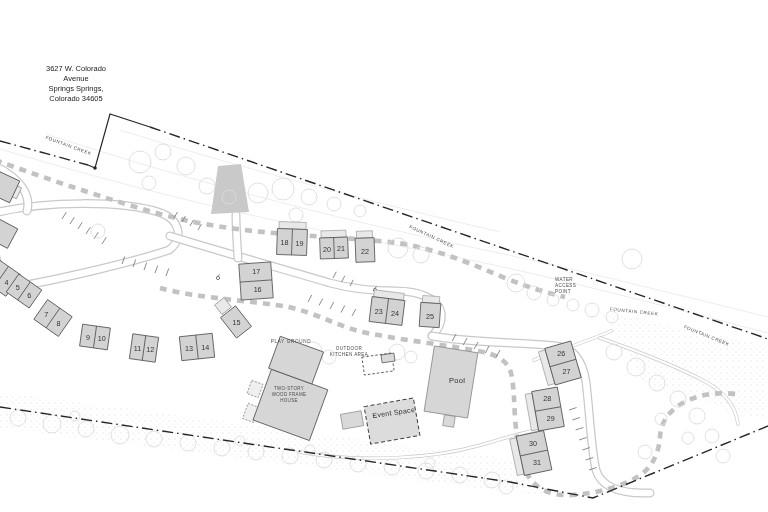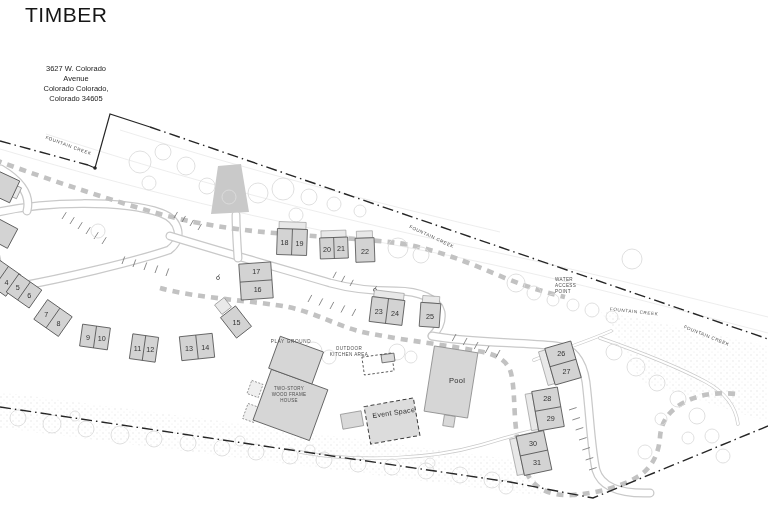--- a/index.html
+++ b/index.html
@@ -333,21 +333,20 @@
     <g transform="rotate(0 457 383)">
       <text x="457" y="383" text-anchor="middle" font-size="7.5" letter-spacing="0.3" fill="#2e2e2e" font-family="&quot;Liberation Sans&quot;, sans-serif">Pool</text>
     </g>
     <g transform="rotate(-8 394 415)">
       <text x="394" y="415" text-anchor="middle" font-size="7" letter-spacing="0.3" fill="#2e2e2e" font-family="&quot;Liberation Sans&quot;, sans-serif">Event Space</text>
     </g>
   </svg>
 
 <div class="overlay">
   <div class="title">
-    <div>TIMBER</div>
   </div>
   <div class="address">
     <div>3627 W. Colorado</div>
     <div>Avenue</div>
-    <div>Colorado Colorado,</div>
+    <div>Springs Springs,</div>
     <div>Colorado 34605</div>
   </div>
 </div>
 
 </body></html>

